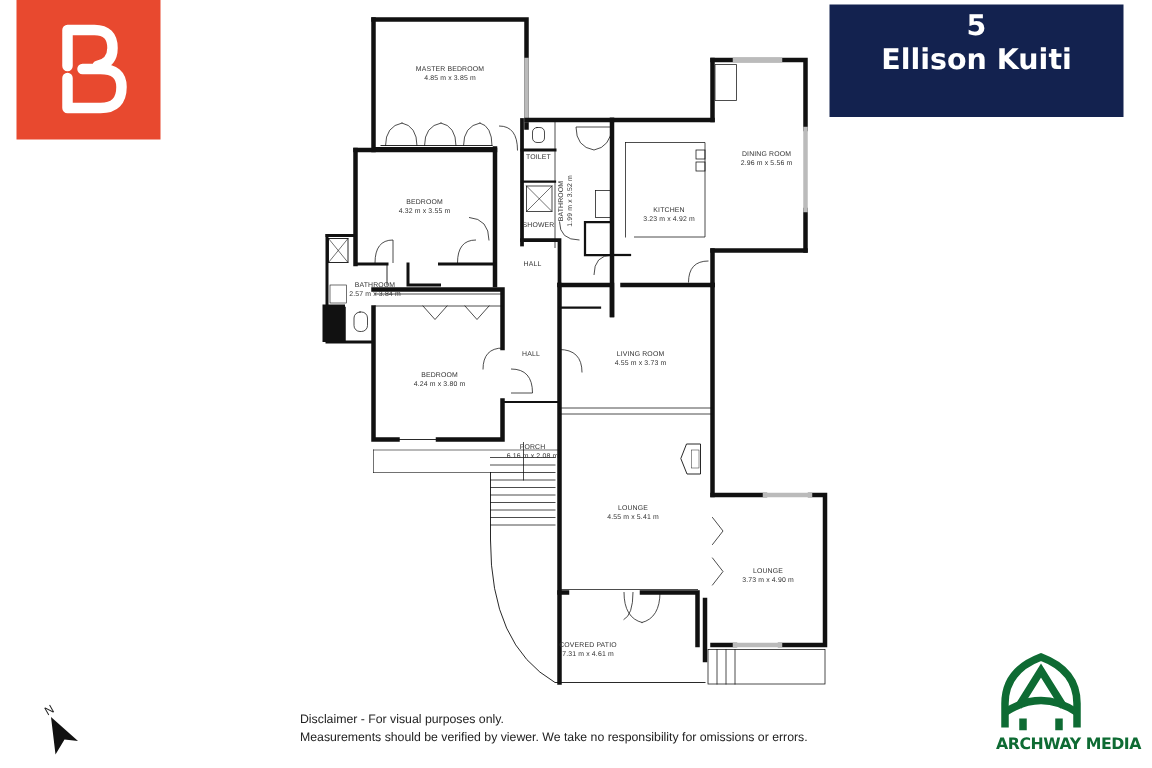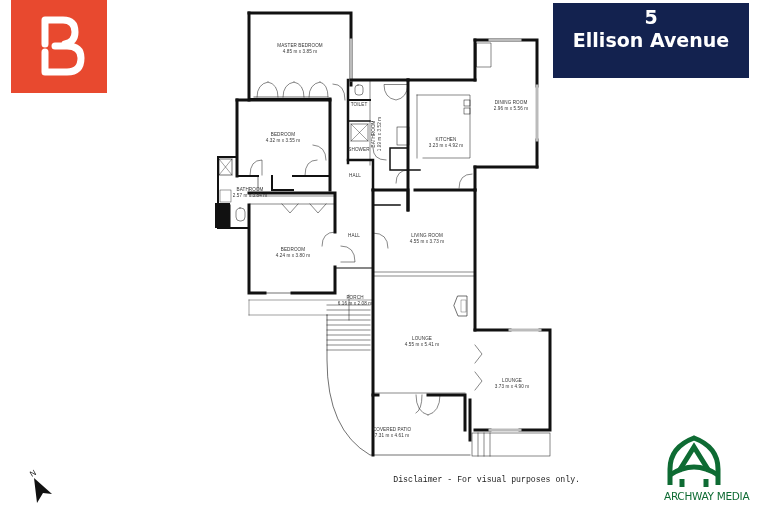--- a/index.html
+++ b/index.html
@@ -3,36 +3,36 @@
 <meta charset="utf-8">
 <style>
   html, body { margin:0; padding:0; }
   body { width:768px; height:512px; background:#ffffff; position:relative; overflow:hidden; font-family:"Liberation Sans", sans-serif; }
   .abs { position:absolute; }
   .logo-b { left:11px; top:0px; width:96px; height:93px; background:#e8492f; }
   .address { left:553px; top:3px; width:196px; height:75px; background:#13224f; color:#ffffff; font-family:"DejaVu Sans", sans-serif; font-weight:bold; text-align:center; font-size:19px; line-height:23px; padding-top:3px; box-sizing:border-box; }
   .address div { display:block; }
   svg.plan { position:absolute; left:0; top:0; }
   .room-label { position:absolute; text-align:center; font-size:4.6px; color:#333; line-height:6px; white-space:nowrap; transform:translateX(-50%); letter-spacing:0.1px; }
-  .disclaimer { position:absolute; left:200px; top:474px; width:380px; text-align:right; font-size:8.2px; line-height:11.5px; color:#222;font-family:Liberation Mono, monospace; }
-  .archway-text { position:absolute; left:664px; top:490px; font-family:"DejaVu Sans", sans-serif; font-weight:normal; font-size:10.5px; color:#0e6b33; letter-spacing:-0.3px; }
+  .disclaimer { position:absolute; left:200px; top:474px; width:380px; text-align:left; font-size:8.2px; line-height:11.5px; color:#222; }
+  .archway-text { position:absolute; left:664px; top:490px; font-family:"DejaVu Sans", sans-serif; font-weight:bold; font-size:10.5px; color:#0e6b33; letter-spacing:-0.3px; }
   .compass-n { position:absolute; left:30px; top:469px; font-size:8px; transform:rotate(-30deg); color:#222; }
 </style>
 </head>
 <body>
 
 <div class="abs logo-b">
   <svg width="96" height="93" viewBox="0 0 96 93">
     <path d="M34 20 L34 44 M34 52 L34 72 L56 72 Q70 72 70 58 Q70 46 56 46 L44 46 M34 20 L52 20 Q64 20 64 32 Q64 42 54 44" fill="none" stroke="#ffffff" stroke-width="7" stroke-linecap="round" stroke-linejoin="round"></path>
   </svg>
 </div>
 
 <div class="abs address">
   <div>5</div>
-  <div>Ellison Avenue</div>
+  <div>Ellison Kuiti</div>
 </div>
 
 <svg class="plan" width="768" height="512" viewBox="0 0 768 512">
   <g stroke="#111" fill="none" stroke-linecap="square">
 
     <path d="M249 13 L351 13 L351 85" stroke-width="3"></path>
     <path d="M249 13 L249 100" stroke-width="3"></path>
     <line x1="249" y1="99" x2="330" y2="99" stroke-width="2"></line>
     <line x1="330" y1="99" x2="330" y2="100" stroke-width="3"></line>
 
@@ -215,20 +215,21 @@
   <div>LOUNGE</div>
     <div>3.73 m x 4.90 m</div>
 </div>
 <div class="room-label" style="left:392px; top:427px;">
   <div>COVERED PATIO</div>
     <div>7.31 m x 4.61 m</div>
 </div>
 
 <div class="disclaimer">
   <div>Disclaimer - For visual purposes only.</div>
+  <div>Measurements should be verified by viewer. We take no responsibility for omissions or errors.</div>
 </div>
 
 <div class="compass-n">N</div>
 <svg class="abs" style="left:30px; top:476px;" width="26" height="30" viewBox="0 0 26 30">
   <path d="M4 2 L22 18 L13 17 L7 27 Z" fill="#111"></path>
 </svg>
 
 <svg class="abs" style="left:664px; top:435px;" width="60" height="52" viewBox="0 0 60 52">
   <g fill="none" stroke="#0e6b33" stroke-width="5">
     <path d="M6 50 L6 34 Q6 12 30 3 Q54 12 54 34 L54 50"></path>

